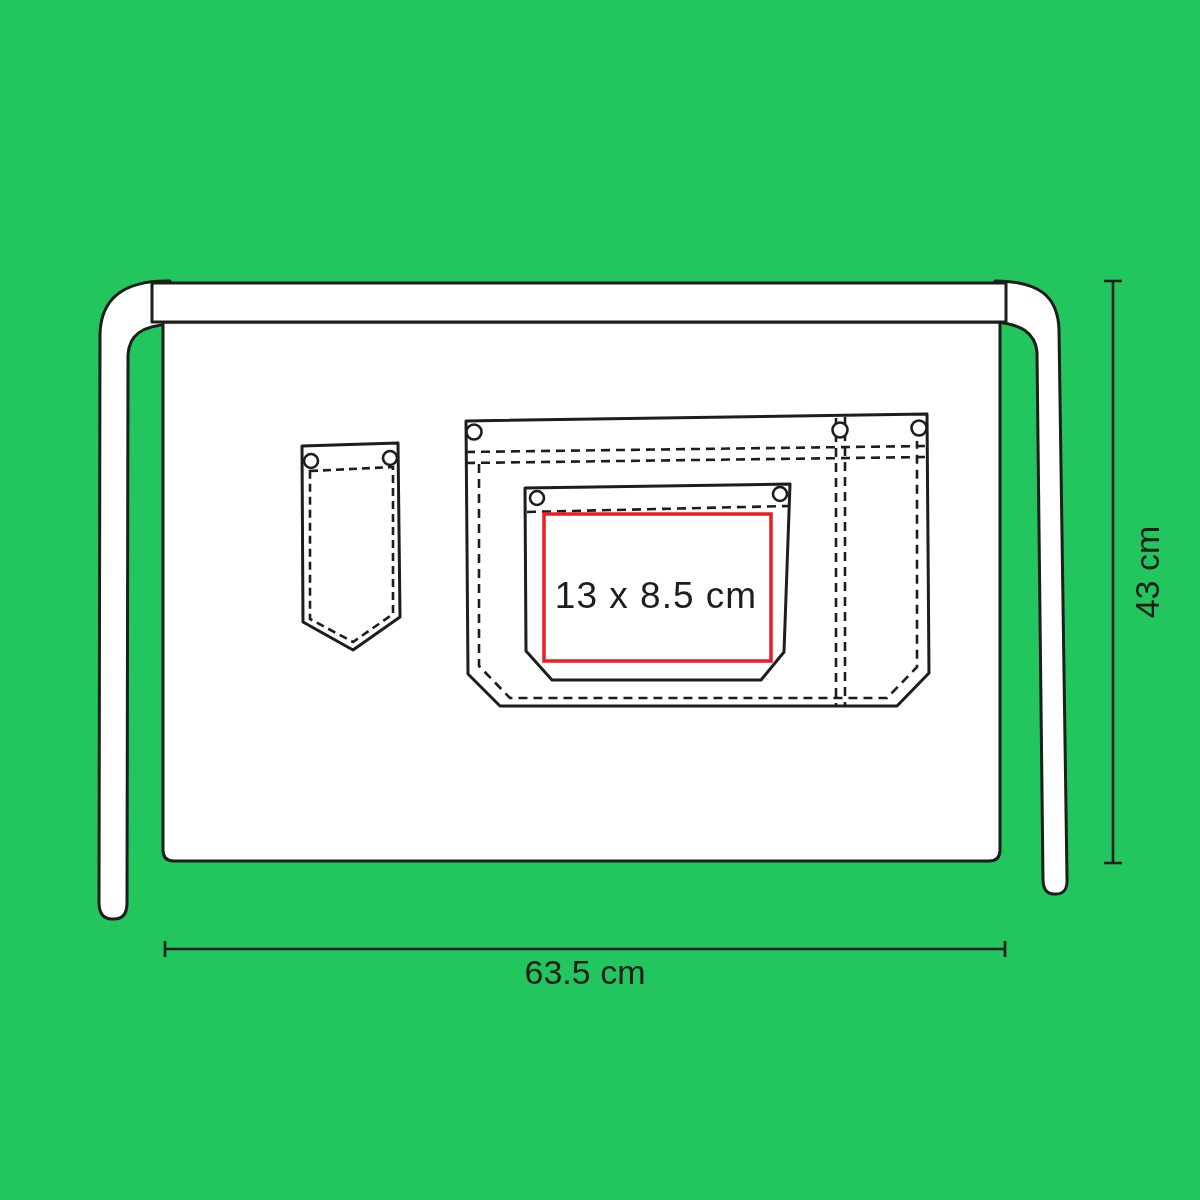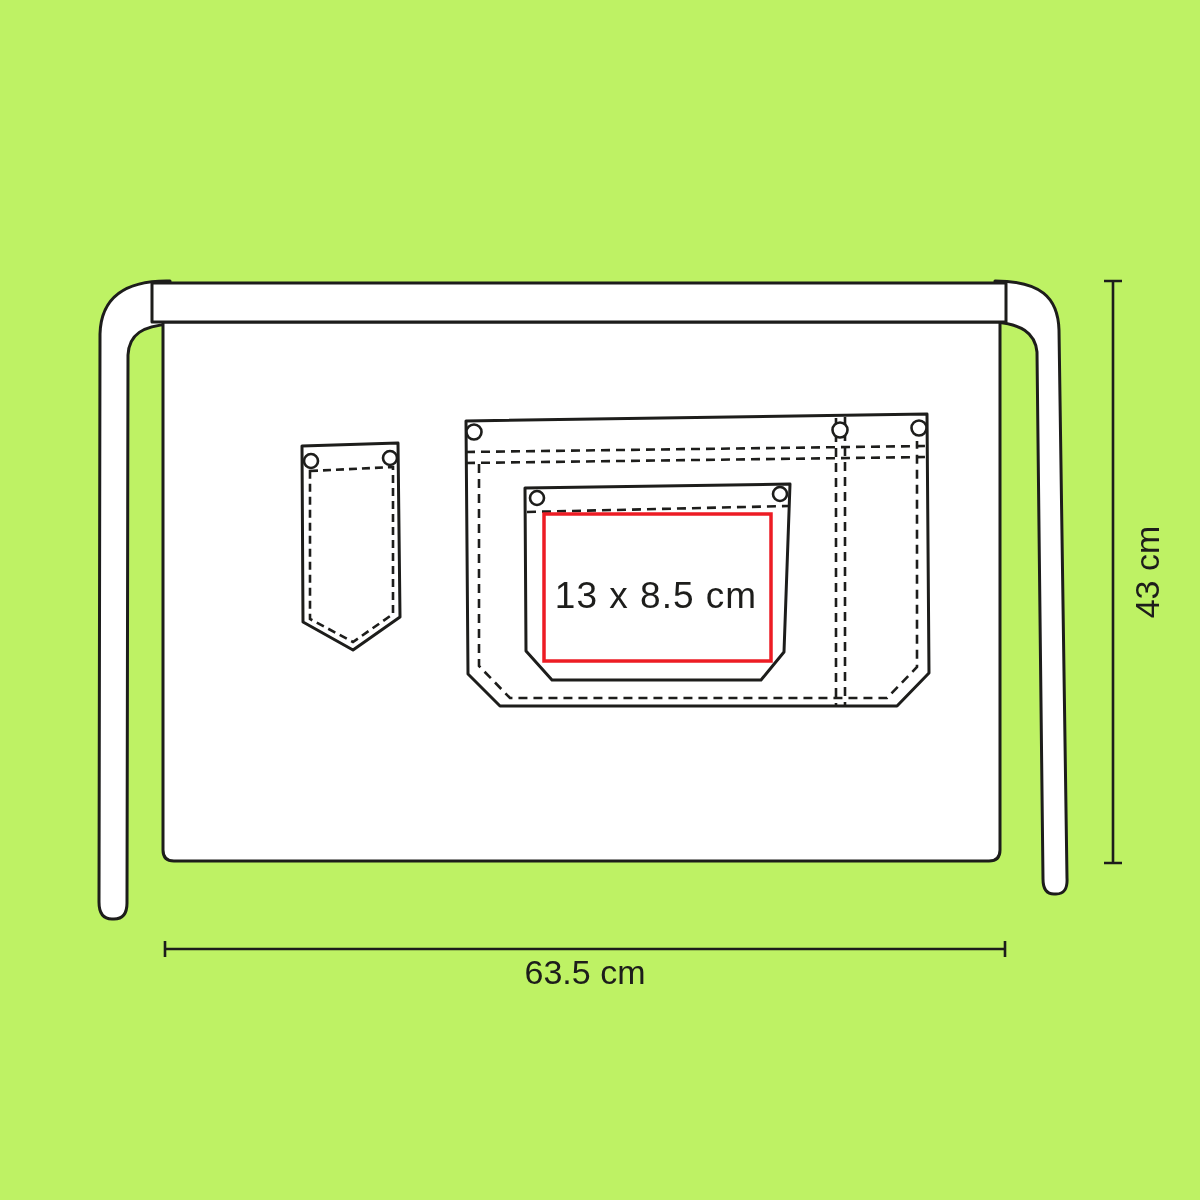--- a/index.html
+++ b/index.html
@@ -4,21 +4,21 @@
 <style>
   html, body {
     margin: 0;
     padding: 0;
     background: #ffffff;
   }
   .canvas {
     position: relative;
     width: 1200px;
     height: 1200px;
-    background: #bef264;
+    background: #22c55e;
     overflow: hidden;
   }
   svg {
     display: block;
   }
   .outline {
     fill: #ffffff;
     stroke: #1d1d1b;
     stroke-width: 3;
     stroke-linejoin: round;

